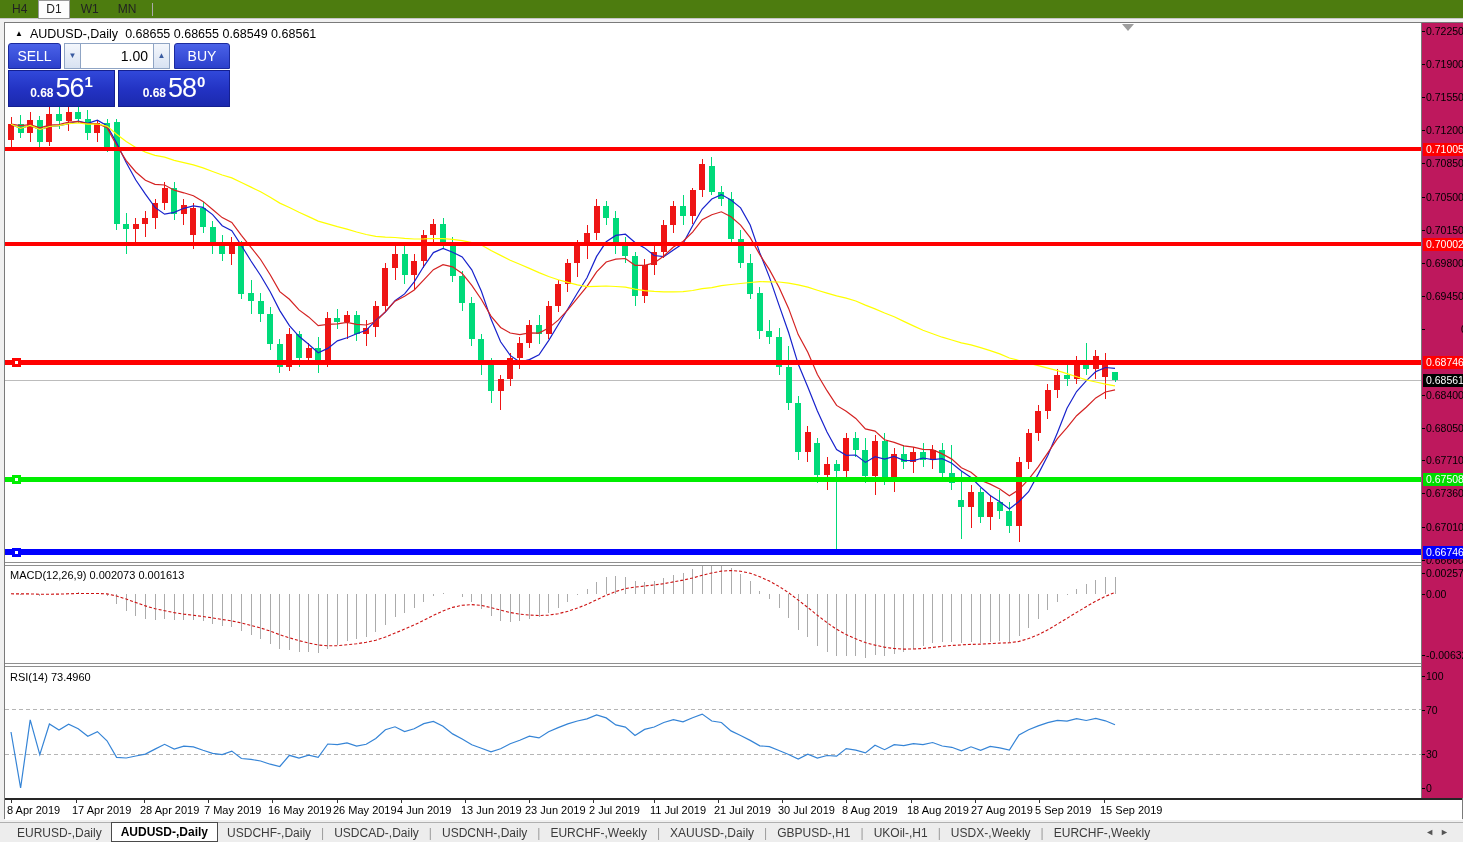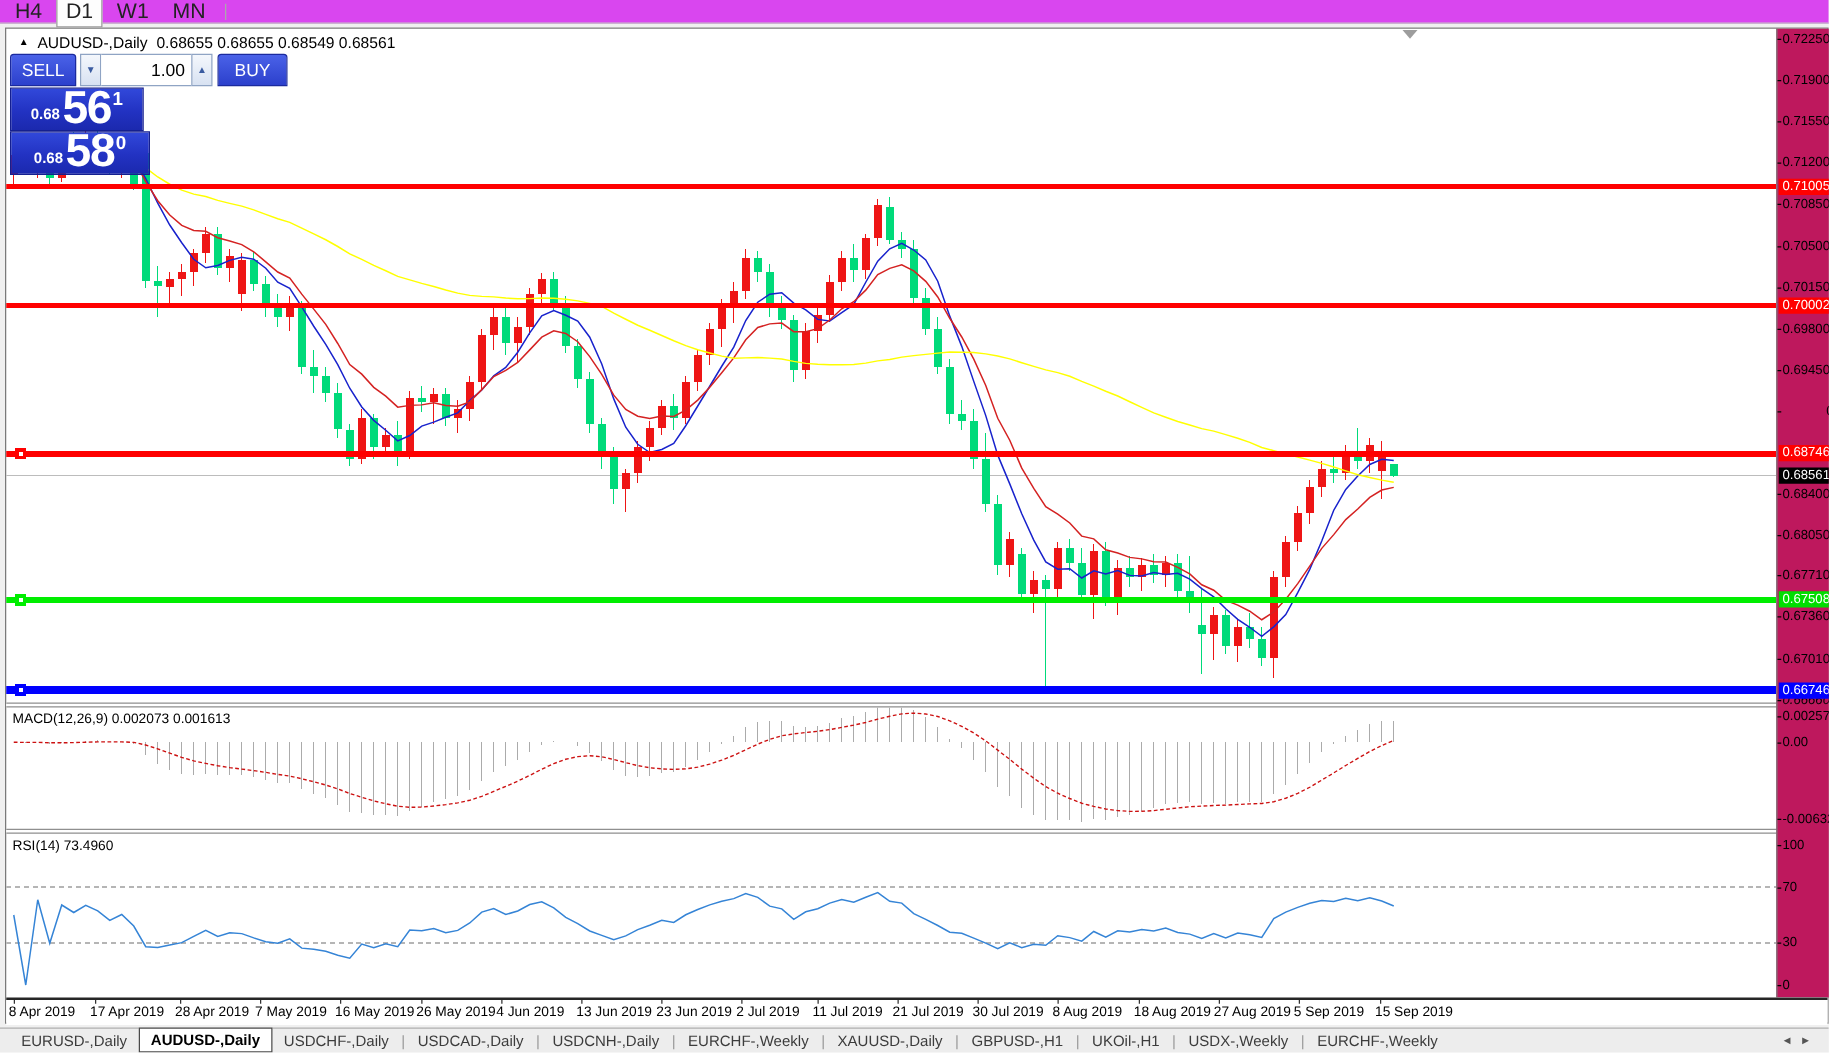--- a/index.html
+++ b/index.html
@@ -4,22 +4,22 @@
 <style>
   * { box-sizing: border-box; }
   html,body { margin:0; padding:0; }
   body {
     width:1463px; height:842px; position:relative; overflow:hidden;
     background:#f0f0f0; font-family:"Liberation Sans", sans-serif; color:#000;
   }
   
   #tf-toolbar {
     position:absolute; top:0; left:0; width:100%; height:19px;
-    background:#d946ef; border-bottom:1px solid #c6c6c6;
-    display:flex; align-items:center; padding-left:4px; font-size:17px;
+    background:#4d7c0f; border-bottom:1px solid #c6c6c6;
+    display:flex; align-items:center; padding-left:4px; font-size:12px;
   }
   .tf-btn { padding:1px 7px 2px; margin-right:3px; color:#222; border:1px solid transparent; cursor:default; }
   .tf-btn.active { background:#fdfdfd; border:1px solid #9a9a9a; }
   .tf-sep { width:1px; height:13px; background:#aaa; margin:0 5px; }
   
   #chart-window {
     position:absolute; left:4px; top:22px; width:1459px; height:797px;
     background:#fff; border:1px solid #7a7a7a;
   }
   #main-svg   { position:absolute; left:0; top:0; }
@@ -71,30 +71,30 @@
   #buy-btn  { width:56px; margin-left:4px; }
   #vol-spinner { display:flex; width:106px; height:26px; }
   .spin-btn {
     width:17px; background:linear-gradient(180deg,#f4f7fc,#d8e2f2);
     border:1px solid #8fa4c4; color:#3a5ba0; font-size:8px; line-height:24px; text-align:center; cursor:default;
   }
   #vol-input {
     width:72px; border:1px solid #8fa4c4; border-left:none; border-right:none;
     font-size:14px; text-align:right; padding:0 5px 0 0; font-family:"Liberation Sans",sans-serif;
   }
-  #tp-row2 { display:flex; margin-top:1px; height:37px;flex-direction:column; }
+  #tp-row2 { display:flex; margin-top:1px; height:37px; }
   .price-box {
     background:linear-gradient(180deg,#3148da 0%,#2232c2 55%,#1b29ae 100%);
     border:1px solid #141f90; color:#fff; display:flex; align-items:flex-end; justify-content:center;
     padding-bottom:3px; cursor:default;
   }
   #sell-box { width:107px; margin-right:3px; }
   #buy-box  { width:112px; }
   .pb-small { font-size:12px; font-weight:700; margin-right:2px; line-height:20px; }
-  .pb-big   { font-size:37px; font-weight:700; line-height:30px; letter-spacing:-1px; }
+  .pb-big   { font-size:27px; font-weight:400; line-height:30px; letter-spacing:-1px; }
   .pb-sup   { font-size:15px; font-weight:700; position:relative; top:-13px; margin-left:1px; }
   
   #tab-bar {
     position:absolute; left:0; top:822px; width:100%; height:20px;
     background:#ededed; border-top:1px solid #b0b0b0;
     display:flex; align-items:center; padding-left:8px; font-size:12px; color:#3c3c3c;
   }
   .chart-tab { padding:1px 9px; white-space:nowrap; cursor:default; }
   .chart-tab.active {
     background:#fff; border:1px solid #4a4a4a; font-weight:700; color:#000;

